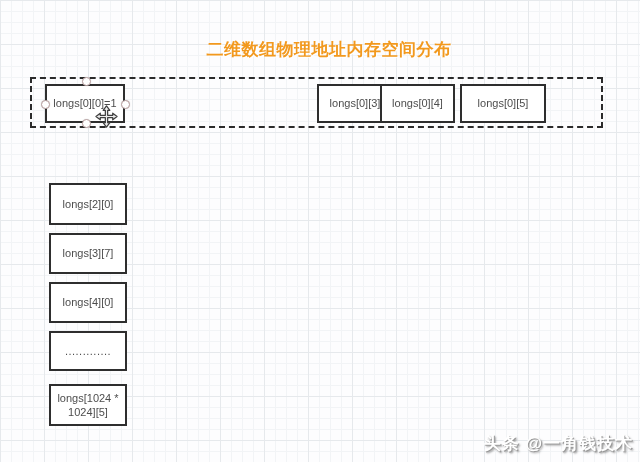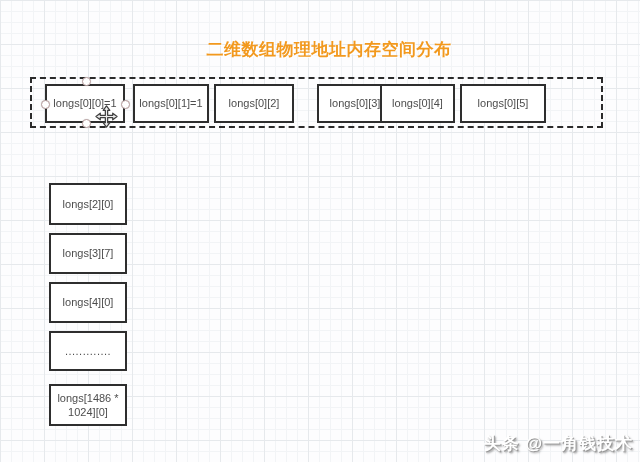--- a/index.html
+++ b/index.html
@@ -105,38 +105,36 @@
 </head>
 <body>
 
 <div class="canvas">
 
   <h1 class="title">二维数组物理地址内存空间分布</h1>
 
   <div class="dashed-container"></div>
 
   <div class="cell row-cell rc0">longs[0][0]=1</div>
-  <div class="cell row-cell rc1">longs[0][1]=1</div>
-  <div class="cell row-cell rc2">longs[0][2]</div>
   <div class="cell row-cell rc3">longs[0][3]</div>
   <div class="cell row-cell rc4">longs[0][4]</div>
   <div class="cell row-cell rc5">longs[0][5]</div>
 
   <span class="handle h-top"></span>
   <span class="handle h-left"></span>
   <span class="handle h-right"></span>
   <span class="handle h-bottom"></span>
 
   <span class="move-cursor">
     <svg width="23" height="23" viewBox="0 0 24 24">
       <path d="M12 1 L15.5 5.5 L13.2 5.5 L13.2 10.8 L18.5 10.8 L18.5 8.5 L23 12 L18.5 15.5 L18.5 13.2 L13.2 13.2 L13.2 18.5 L15.5 18.5 L12 23 L8.5 18.5 L10.8 18.5 L10.8 13.2 L5.5 13.2 L5.5 15.5 L1 12 L5.5 8.5 L5.5 10.8 L10.8 10.8 L10.8 5.5 L8.5 5.5 Z" fill="#ededed" stroke="#3f3f3f" stroke-width="1.3" stroke-linejoin="round"></path>
     </svg>
   </span>
 
   <div class="cell col-cell cc1">longs[2][0]</div>
   <div class="cell col-cell cc2">longs[3][7]</div>
   <div class="cell col-cell cc3">longs[4][0]</div>
   <div class="cell col-cell cc4">.............</div>
-  <div class="cell col-cell cc5">longs[1486 * 1024][0]</div>
+  <div class="cell col-cell cc5">longs[1024 * 1024][5]</div>
 
   <div class="watermark">头条 @一角钱技术</div>
 
 </div>
 
 </body></html>

